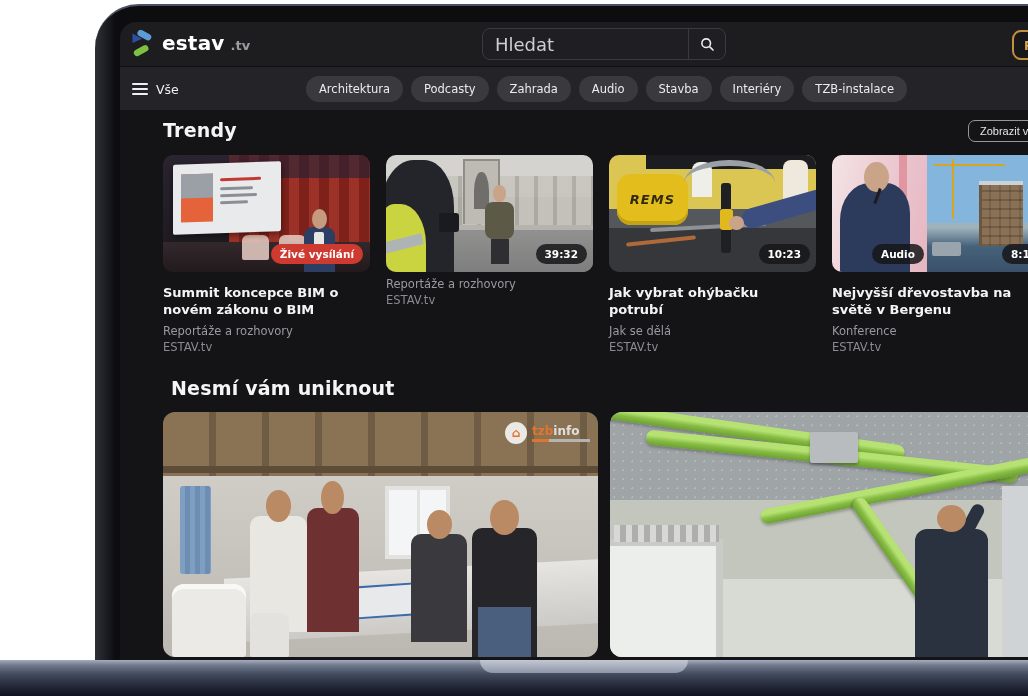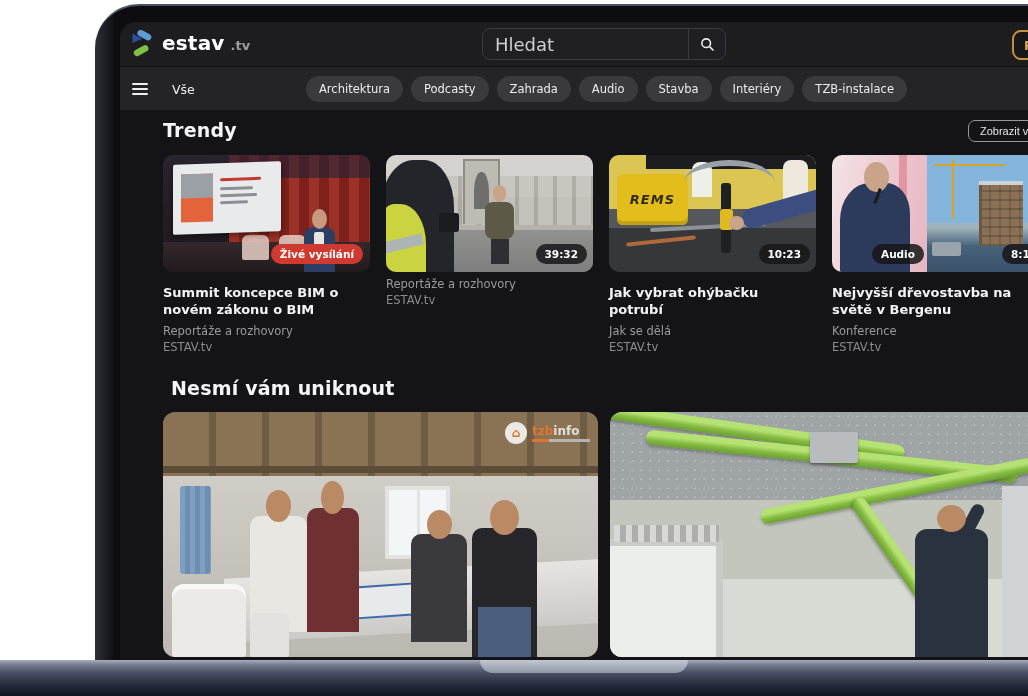--- a/index.html
+++ b/index.html
@@ -32,21 +32,21 @@
   .search input{flex:1;background:none;border:none;outline:none;color:#e6e6e8;font-size:18px;
           padding:0 12px;font-family:inherit;min-width:0;}
   .search input::placeholder{color:#cfcfd3;opacity:1;}
   .search-btn{width:36px;border-left:1px solid #3a3a3f;display:flex;align-items:center;justify-content:center;cursor:pointer;}
 
   .login-btn{position:absolute;left:892px;top:8px;height:30px;padding:0 10px;border:2px solid #c2913e;
           border-radius:9px;color:#d9a94f;font-size:12.5px;font-weight:bold;background:rgba(10,8,4,.25);
           display:flex;align-items:center;white-space:nowrap;box-sizing:border-box;}
 
   .navbar{position:relative;height:44px;background:#242428;border-bottom:1px solid #0f0f11;}
-  .nav-all{position:absolute;left:12px;top:0;height:44px;display:flex;align-items:center;gap:24px;cursor:pointer;}
+  .nav-all{position:absolute;left:12px;top:0;height:44px;display:flex;align-items:center;gap:8px;cursor:pointer;}
   .burger{display:flex;flex-direction:column;gap:3px;}
   .burger span{display:block;width:16px;height:2px;background:#f0f0f2;border-radius:1px;}
   .nav-all-label{font-size:12.5px;color:#f0f0f2;}
   .chips{position:absolute;left:186px;top:0;height:44px;display:flex;align-items:center;gap:8px;}
   .chip{background:#39393e;color:#ececee;font-size:11.5px;padding:6px 13px;border-radius:999px;
         white-space:nowrap;cursor:pointer;}
 
   .main{position:absolute;left:0;right:0;top:88px;bottom:0;background:#141417;}
   .sec-title{position:absolute;left:43px;font-size:19px;font-weight:bold;color:#f5f5f7;letter-spacing:.2px;}
   .t1y{top:9px;} .t2y{top:267px;margin-left:8px;}
@@ -103,21 +103,21 @@
   .t2-cam .vest{position:absolute;left:0;bottom:0;width:62%;height:62%;background:#c9d440;border-radius:30% 55% 0 0;}
   .t2-cam .stripe{position:absolute;left:4%;bottom:24%;width:54%;height:9%;background:#aeb3b6;transform:rotate(-14deg);}
   .t2-cam .rig{position:absolute;right:-6%;top:46%;width:26%;height:16%;background:#1a1b1e;border-radius:3px;}
 
   
   .t3-bg{position:absolute;inset:0;background:linear-gradient(180deg,#dcc653 0 46%,#35373b 46%);}
   .t3-dark-top{position:absolute;left:18%;right:0;top:0;height:12%;background:#1c1d20;}
   .t3-fig1{position:absolute;left:40%;top:6%;width:10%;height:30%;background:#efefe9;border-radius:8px 8px 0 0;}
   .t3-fig2{position:absolute;left:84%;top:4%;width:12%;height:34%;background:#efe9dd;border-radius:8px 8px 0 0;}
   .t3-table{position:absolute;left:0;right:0;top:46%;height:16%;background:#54575c;}
-  .t3-case{position:absolute;left:4%;top:16%;width:34%;height:44%;background:#e3bd1c;border-radius:6px;
+  .t3-case{position:absolute;left:4%;top:16%;width:34%;height:44%;background:#e3bd1c;border-radius:14px;
         box-shadow:inset 0 -4px 0 #c3a214;display:flex;align-items:center;justify-content:center;}
   .t3-case-label{color:#2f2a10;font-weight:bold;font-size:13px;font-style:italic;letter-spacing:1px;}
   .t3-arc{position:absolute;left:36%;top:4%;width:44%;height:34%;border-top:6px solid #9aa0a6;border-radius:50%;}
   .t3-tool{position:absolute;left:54%;top:24%;width:5%;height:60%;background:#1f2023;border-radius:3px;}
   .t3-grip{position:absolute;left:53.4%;top:46%;width:6.4%;height:18%;background:#e0b91e;border-radius:3px;}
   .t3-arm{position:absolute;right:-6%;top:38%;width:42%;height:17%;background:#3c4d80;border-radius:10px;transform:rotate(-16deg);}
   .t3-hand{position:absolute;left:58%;top:52%;width:7%;height:12%;background:#c9a489;border-radius:50%;}
   .t3-pipe{position:absolute;left:8%;top:72%;width:34%;height:4px;background:#b06a3a;border-radius:3px;transform:rotate(-6deg);}
   .t3-rod{position:absolute;left:20%;top:60%;width:56%;height:4px;background:#8e9296;border-radius:3px;transform:rotate(-3deg);}
 

